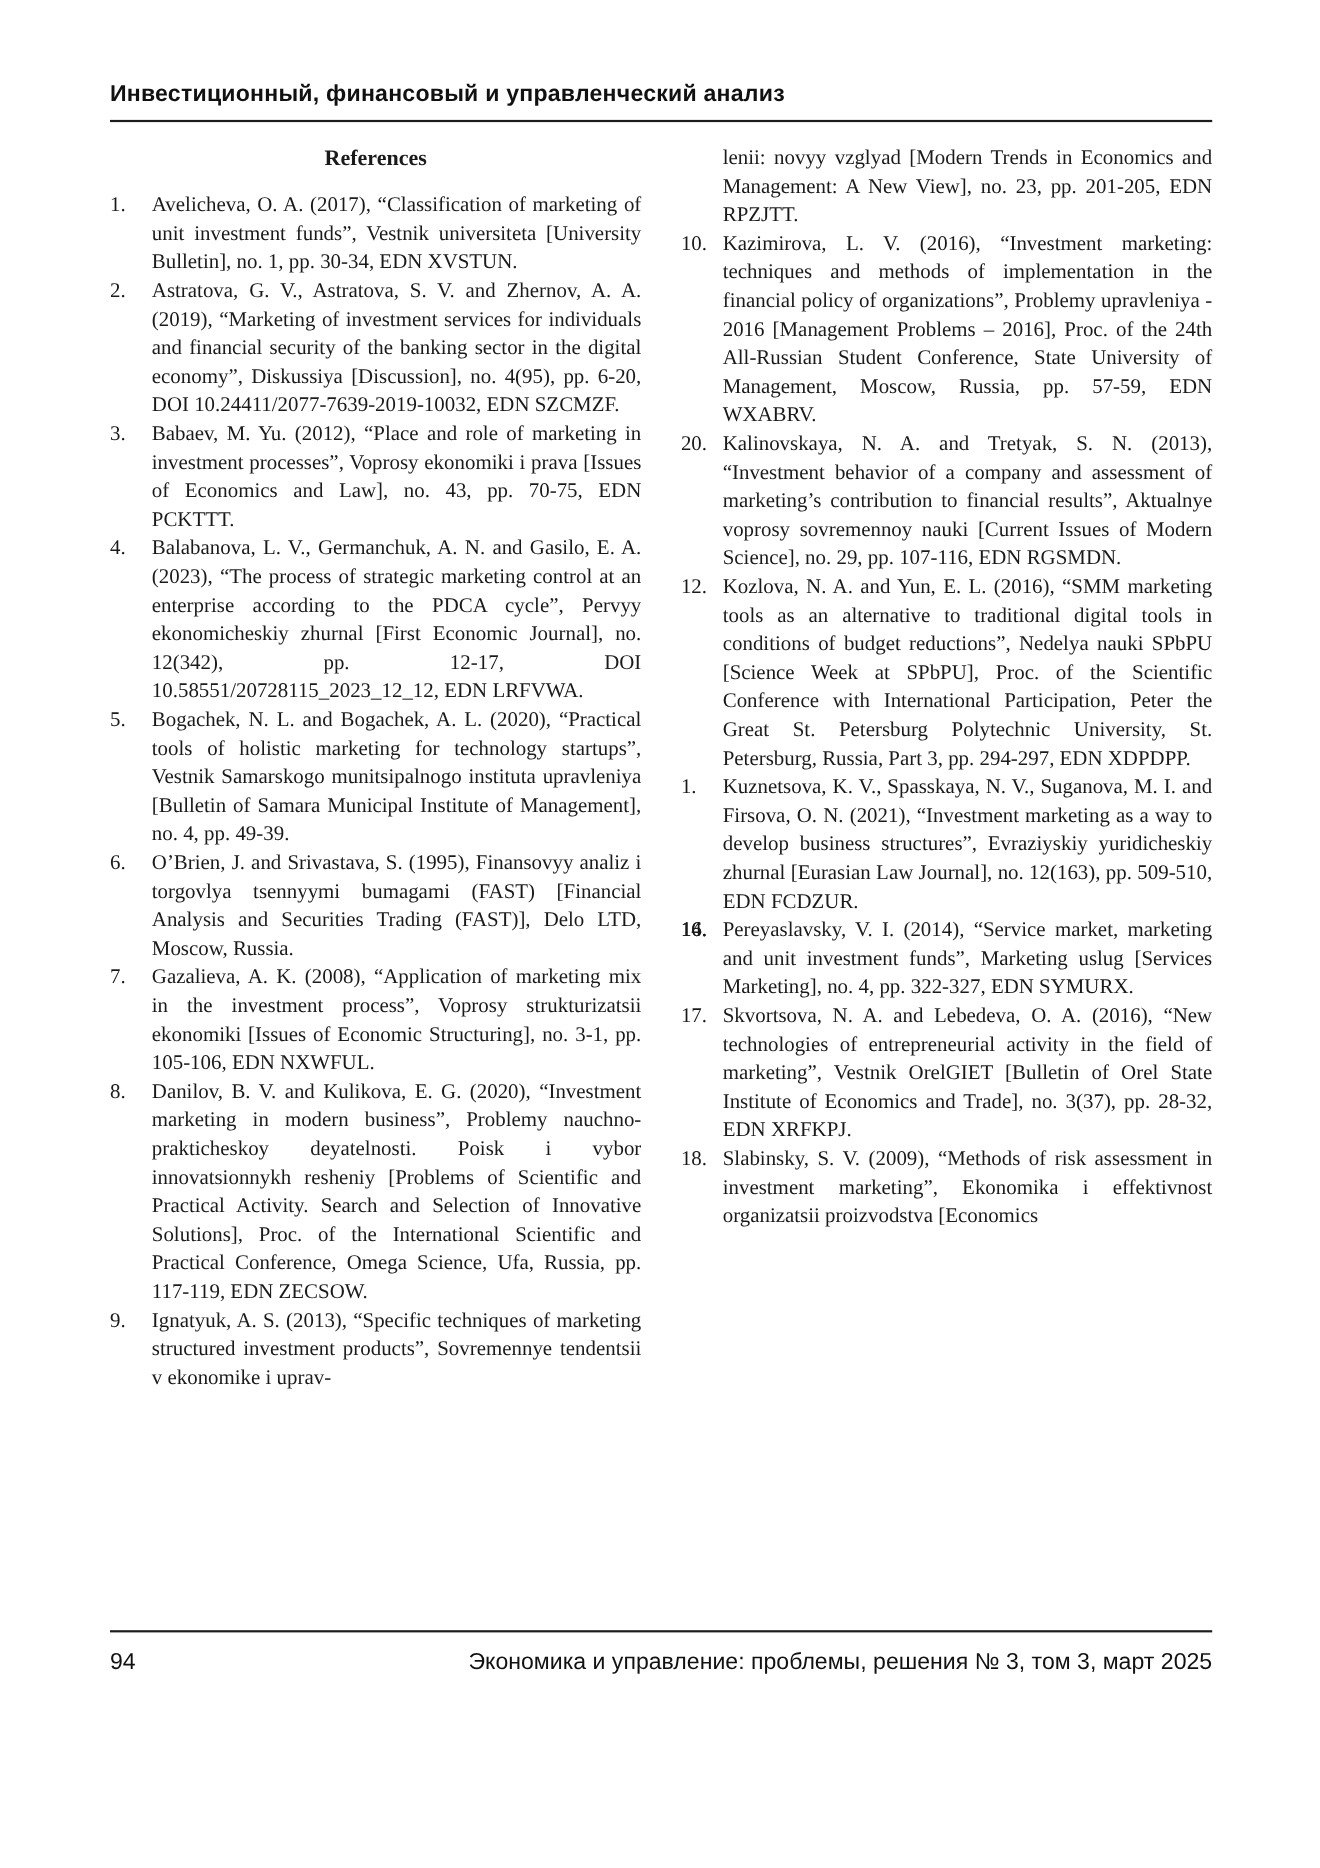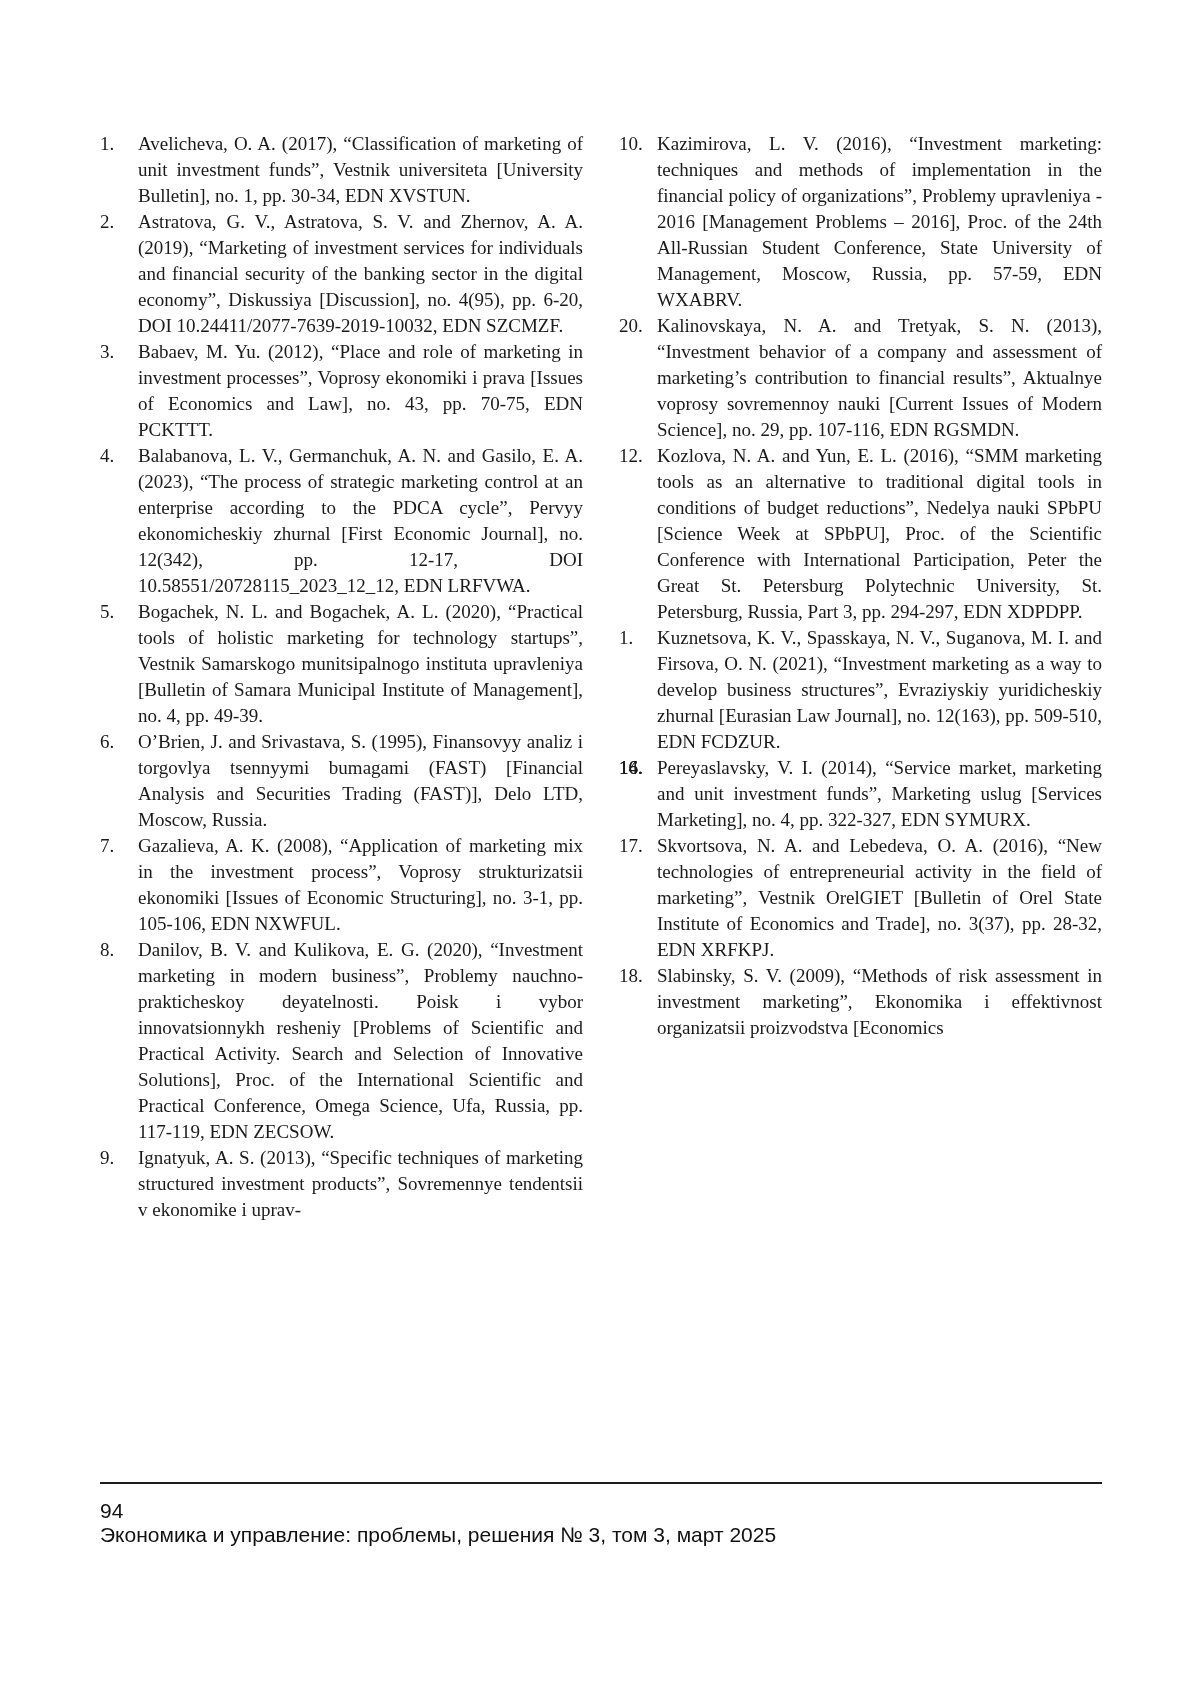--- a/index.html
+++ b/index.html
@@ -89,46 +89,51 @@
     border-top: 2px solid #1c1c1c;
     margin-bottom: 15px;
   }
   .footer-row {
     display: flex;
     justify-content: flex-start;
     align-items: baseline;
     font-family: "Liberation Sans", sans-serif;
     font-size: 21px;
     color: #111;
-    flex-direction: column;
   }
   .footer-page-num { flex: 0 0 auto; }
   .footer-journal { flex: 1 1 auto; text-align: right; }
 </style>
 </head>
 <body>
 
 <div class="page">
 
+  <div class="header">
+    <div class="header-title">Инвестиционный, финансовый и управленческий анализ</div>
+    <div class="header-rule"></div>
+  </div>
 
   <div class="content">
     <div class="col">
+      <div class="ref-heading">References</div>
       <div>
           <div class="ref-item"><span class="ref-num">1.</span><span>Avelicheva, O. A. (2017), “Classification of marketing of unit investment funds”, Vestnik universiteta [University Bulletin], no. 1, pp. 30-34, EDN XVSTUN.</span></div>
           <div class="ref-item"><span class="ref-num">2.</span><span>Astratova, G. V., Astratova, S. V. and Zhernov, A. A. (2019), “Marketing of investment services for individuals and financial security of the banking sector in the digital economy”, Diskussiya [Discussion], no. 4(95), pp. 6-20, DOI 10.24411/2077-7639-2019-10032, EDN SZCMZF.</span></div>
           <div class="ref-item"><span class="ref-num">3.</span><span>Babaev, M. Yu. (2012), “Place and role of marketing in investment processes”, Voprosy ekonomiki i prava [Issues of Economics and Law], no. 43, pp. 70-75, EDN PCKTTT.</span></div>
           <div class="ref-item"><span class="ref-num">4.</span><span>Balabanova, L. V., Germanchuk, A. N. and Gasilo, E. A. (2023), “The process of strategic marketing control at an enterprise according to the PDCA cycle”, Pervyy ekonomicheskiy zhurnal [First Economic Journal], no. 12(342), pp. 12-17, DOI 10.58551/20728115_2023_12_12, EDN LRFVWA.</span></div>
           <div class="ref-item"><span class="ref-num">5.</span><span>Bogachek, N. L. and Bogachek, A. L. (2020), “Practical tools of holistic marketing for technology startups”, Vestnik Samarskogo munitsipalnogo instituta upravleniya [Bulletin of Samara Municipal Institute of Management], no. 4, pp. 49-39.</span></div>
           <div class="ref-item"><span class="ref-num">6.</span><span>O’Brien, J. and Srivastava, S. (1995), Finansovyy analiz i torgovlya tsennyymi bumagami (FAST) [Financial Analysis and Securities Trading (FAST)], Delo LTD, Moscow, Russia.</span></div>
           <div class="ref-item"><span class="ref-num">7.</span><span>Gazalieva, A. K. (2008), “Application of marketing mix in the investment process”, Voprosy strukturizatsii ekonomiki [Issues of Economic Structuring], no. 3-1, pp. 105-106, EDN NXWFUL.</span></div>
           <div class="ref-item"><span class="ref-num">8.</span><span>Danilov, B. V. and Kulikova, E. G. (2020), “Investment marketing in modern business”, Problemy nauchno-prakticheskoy deyatelnosti. Poisk i vybor innovatsionnykh resheniy [Problems of Scientific and Practical Activity. Search and Selection of Innovative Solutions], Proc. of the International Scientific and Practical Conference, Omega Science, Ufa, Russia, pp. 117-119, EDN ZECSOW.</span></div>
           <div class="ref-item"><span class="ref-num">9.</span><span>Ignatyuk, A. S. (2013), “Specific techniques of marketing structured investment products”, Sovremennye tendentsii v ekonomike i uprav-</span></div>
         </div>
     </div>
     <div class="col">
+      <div class="ref-continuation">lenii: novyy vzglyad [Modern Trends in Economics and Management: A New View], no. 23, pp. 201-205, EDN RPZJTT.</div>
       <div>
           <div class="ref-item"><span class="ref-num">10.</span><span>Kazimirova, L. V. (2016), “Investment marketing: techniques and methods of implementation in the financial policy of organizations”, Problemy upravleniya - 2016 [Management Problems – 2016], Proc. of the 24th All-Russian Student Conference, State University of Management, Moscow, Russia, pp. 57-59, EDN WXABRV.</span></div>
           <div class="ref-item"><span class="ref-num">20.</span><span>Kalinovskaya, N. A. and Tretyak, S. N. (2013), “Investment behavior of a company and assessment of marketing’s contribution to financial results”, Aktualnye voprosy sovremennoy nauki [Current Issues of Modern Science], no. 29, pp. 107-116, EDN RGSMDN.</span></div>
           <div class="ref-item"><span class="ref-num">12.</span><span>Kozlova, N. A. and Yun, E. L. (2016), “SMM marketing tools as an alternative to traditional digital tools in conditions of budget reductions”, Nedelya nauki SPbPU [Science Week at SPbPU], Proc. of the Scientific Conference with International Participation, Peter the Great St. Petersburg Polytechnic University, St. Petersburg, Russia, Part 3, pp. 294-297, EDN XDPDPP.</span></div>
           <div class="ref-item"><span class="ref-num">1.</span><span>Kuznetsova, K. V., Spasskaya, N. V., Suganova, M. I. and Firsova, O. N. (2021), “Investment marketing as a way to develop business structures”, Evraziyskiy yuridicheskiy zhurnal [Eurasian Law Journal], no. 12(163), pp. 509-510, EDN FCDZUR.</span></div>
           <div class="ref-item"><span class="ref-num">14.</span></div>
           <div class="ref-item"><span class="ref-num">16.</span></div>
           <div class="ref-item"><span class="ref-num">16.</span><span>Pereyaslavsky, V. I. (2014), “Service market, marketing and unit investment funds”, Marketing uslug [Services Marketing], no. 4, pp. 322-327, EDN SYMURX.</span></div>
           <div class="ref-item"><span class="ref-num">17.</span><span>Skvortsova, N. A. and Lebedeva, O. A. (2016), “New technologies of entrepreneurial activity in the field of marketing”, Vestnik OrelGIET [Bulletin of Orel State Institute of Economics and Trade], no. 3(37), pp. 28-32, EDN XRFKPJ.</span></div>
           <div class="ref-item"><span class="ref-num">18.</span><span>Slabinsky, S. V. (2009), “Methods of risk assessment in investment marketing”, Ekonomika i effektivnost organizatsii proizvodstva [Economics</span></div>

